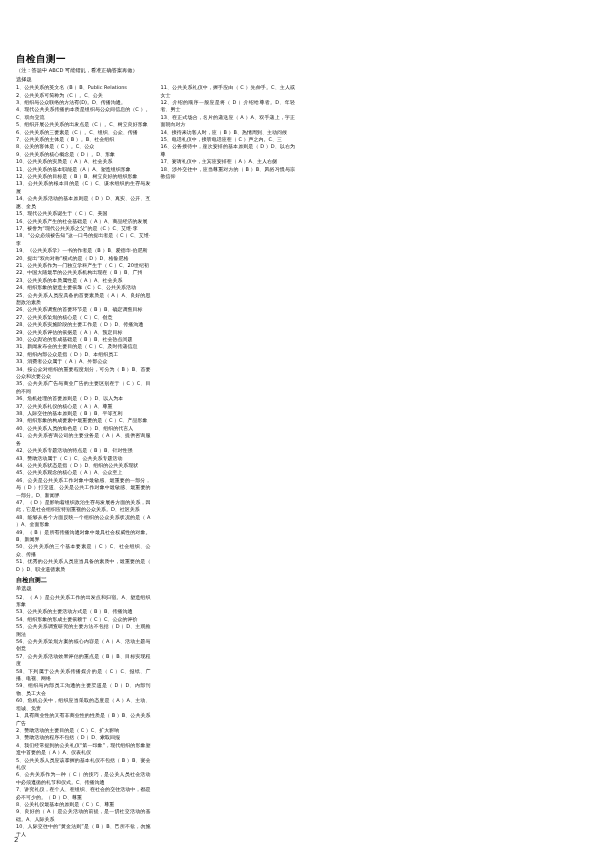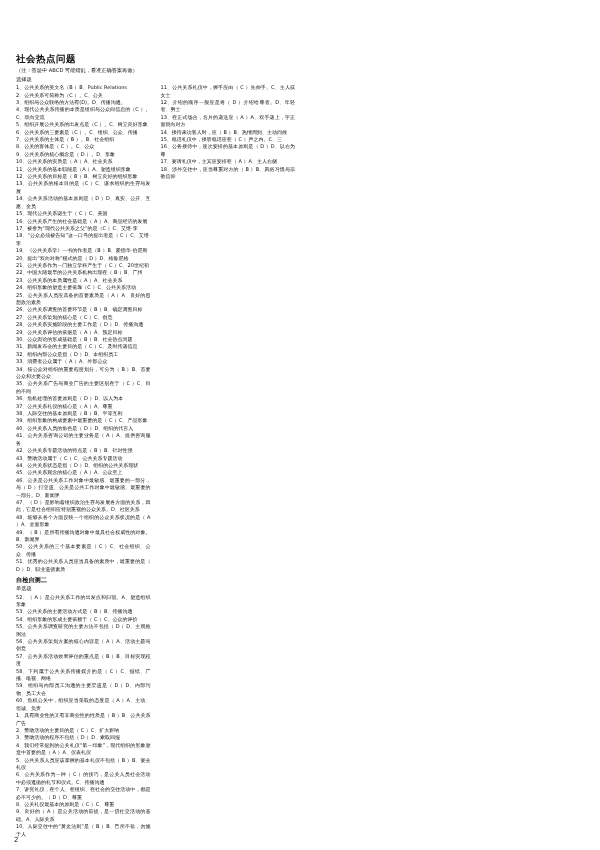--- a/index.html
+++ b/index.html
@@ -55,21 +55,21 @@
     left:14px;bottom:6px;
     font-size:7px;
     color:#222;
   }
 </style>
 </head>
 <body>
 
 <div class="page">
 
-  <h1 class="h1">社会热点问题</h1>
+  <h1 class="h1">自检自测一</h1>
   <p class="note">（注：答题中 ABCD 可能错乱，看准正确答案再做）</p>
   <p class="note">选择题</p>
 
   <div class="cols">
 
     <p class="t">1、公共关系的英文名（B ）B、Public Relations</p>
     <p class="t">2、公共关系可简称为（C ）。C、公关</p>
     <p class="t">3、组织与公众联络的方法有(D)。D、传播沟通。</p>
     <p class="t">4、现代公共关系传播的本质是组织与公众间信息的（C ）。C、双向交流</p>
     <p class="t">5、组织开展公共关系的出发点是（C ）。C、树立良好形象</p>

